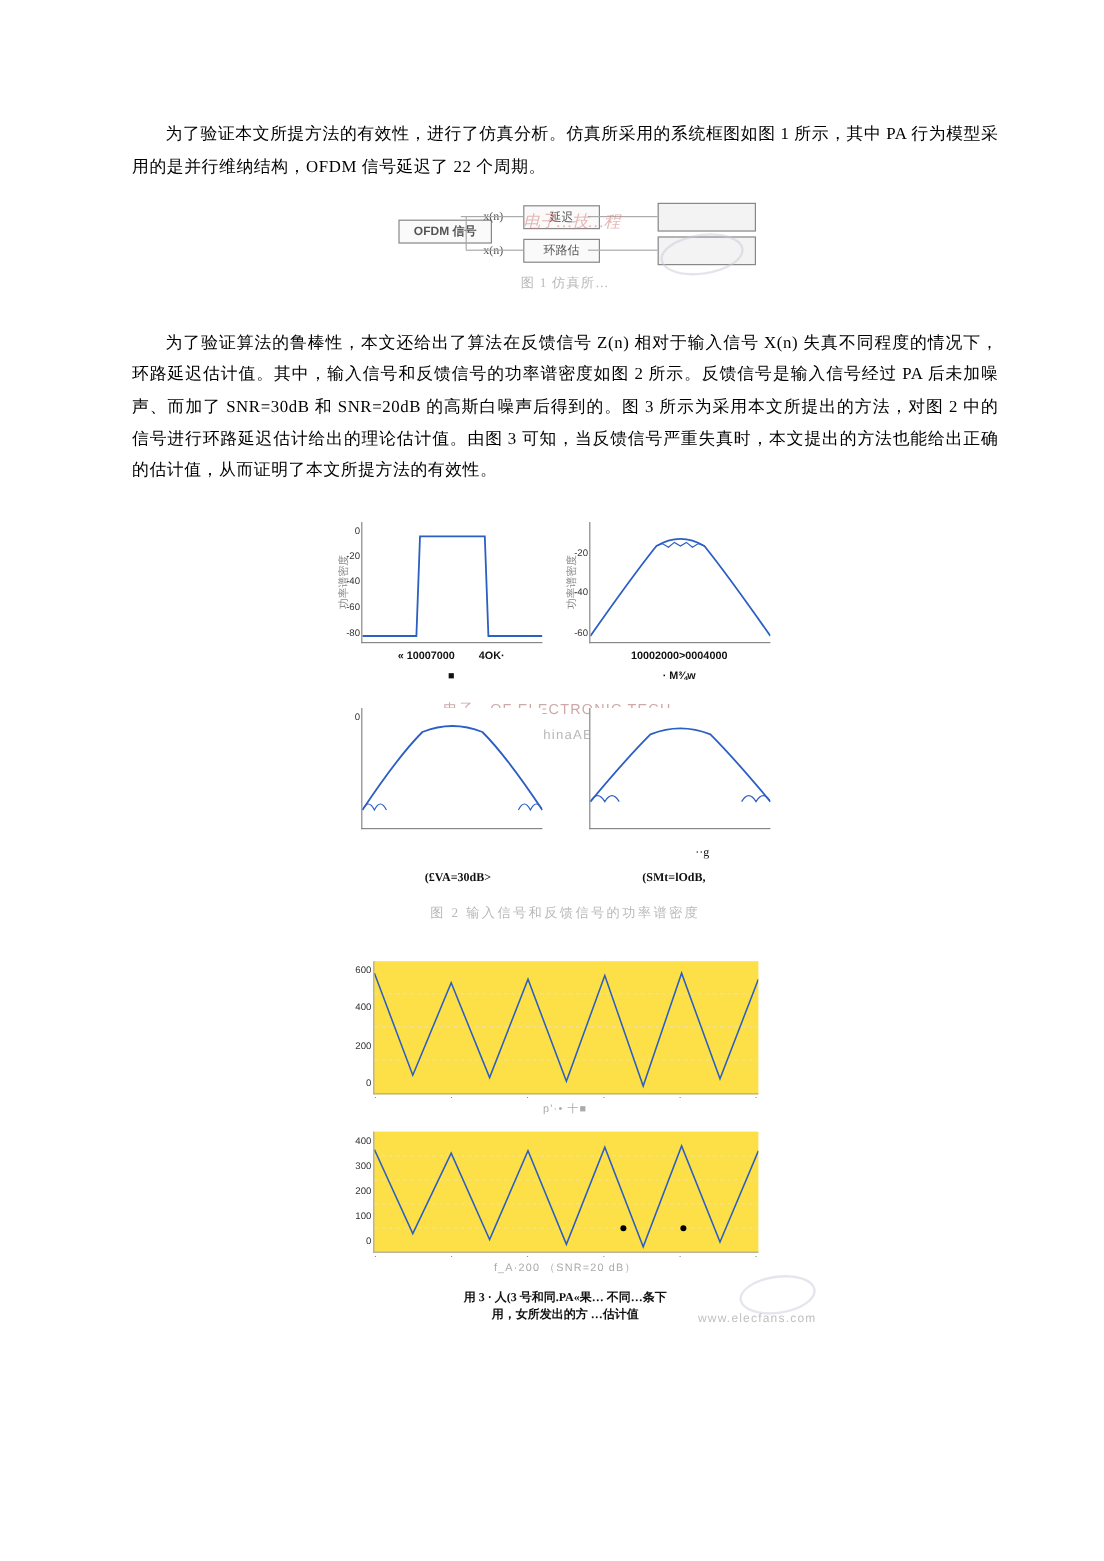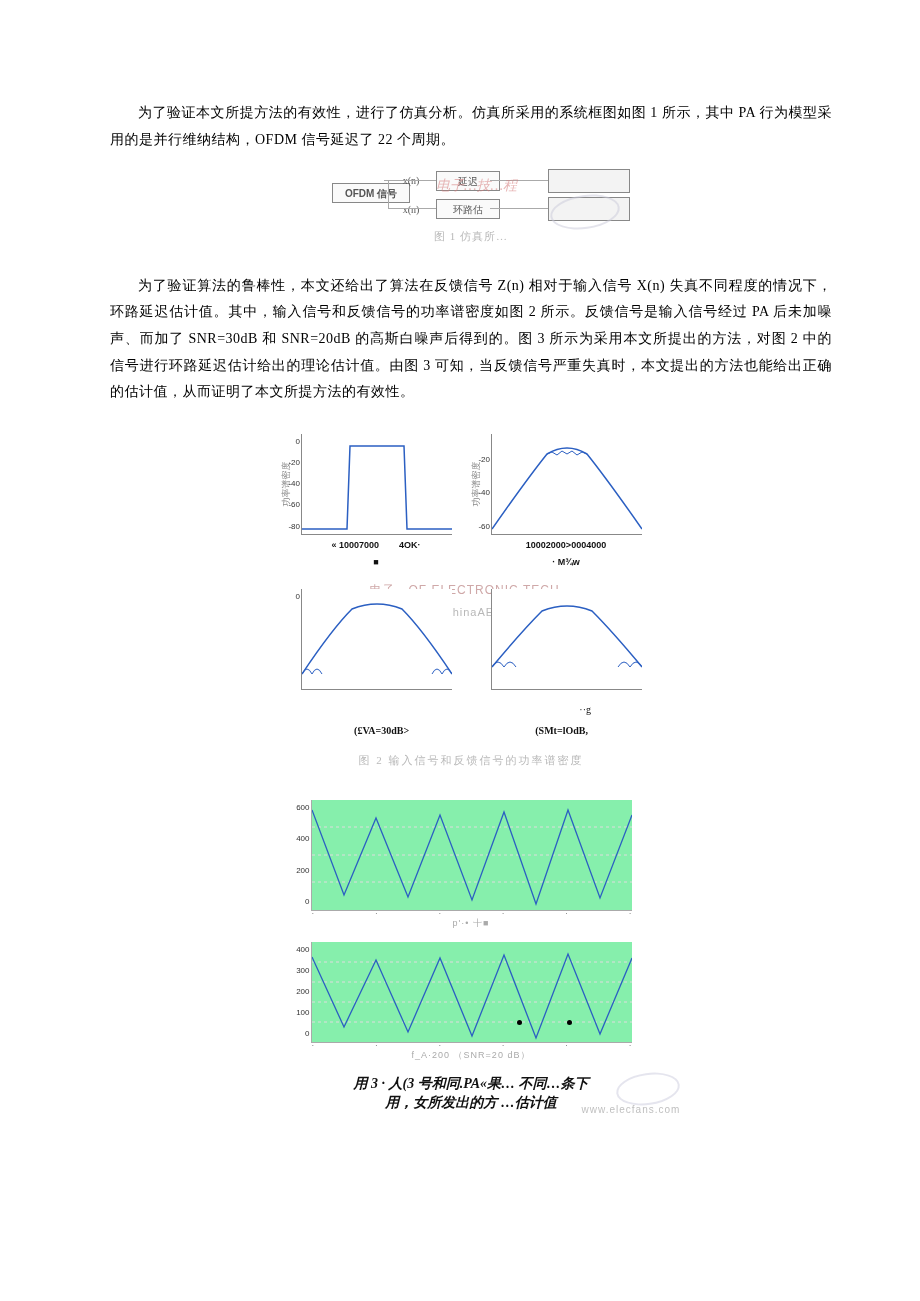--- a/index.html
+++ b/index.html
@@ -130,35 +130,35 @@
   .fig3 {
     display:inline-block;
     width:350px;
     font-family: Arial, sans-serif;
     font-size:9px; color:#333;
     position:relative;
     margin-top:8px;
   }
   .f3-plot {
     width:320px; height:110px; border:1px solid #aaa; border-top:none; border-right:none;
-    margin:0 auto 4px auto; position:relative; background:#86efac;
+    margin:0 auto 4px auto; position:relative; background:#fde047;
   }
   .f3-grid line { stroke:#ddd; stroke-dasharray:3 3; }
   .f3-plot svg { position:absolute; inset:0; width:100%; height:100%; }
   .f3-yticks { position:absolute; left:-26px; top:0; bottom:0; width:24px;
     display:flex; flex-direction:column; justify-content:space-between; text-align:right; font-size:8px;}
   .f3-xticks { position:absolute; left:0; right:0; bottom:-12px;
     display:flex; justify-content:space-between; font-size:8px; color:#777;}
   .f3-sub {
     text-align:center; font-size:9px; color:#aaa; margin:2px auto 10px auto;
     letter-spacing:1px;
   }
   .fig3-caption {
-    text-align:center; font-size:14px; color:#111; font-family:"SimSun", serif;
-    font-weight:bold; margin-top:6px; line-height:1.4;font-style:italic;
+    text-align:center; font-size:10px; color:#111; font-family:"SimSun", serif;
+    font-weight:bold; margin-top:6px; line-height:1.4;
   }
   .fig3-wmk {
     position:absolute; right:-60px; bottom:-6px; width:150px;
     color:#bfbfbf; font-size:10px; text-align:center; font-family:Arial; letter-spacing:1px;
   }
   .fig3-stamp {
     position:absolute; right:-34px; bottom:8px; width:60px; height:28px;
     border:2px solid #cfcfe0; border-radius:50%; transform:rotate(-8deg); opacity:0.55;
   }
 

